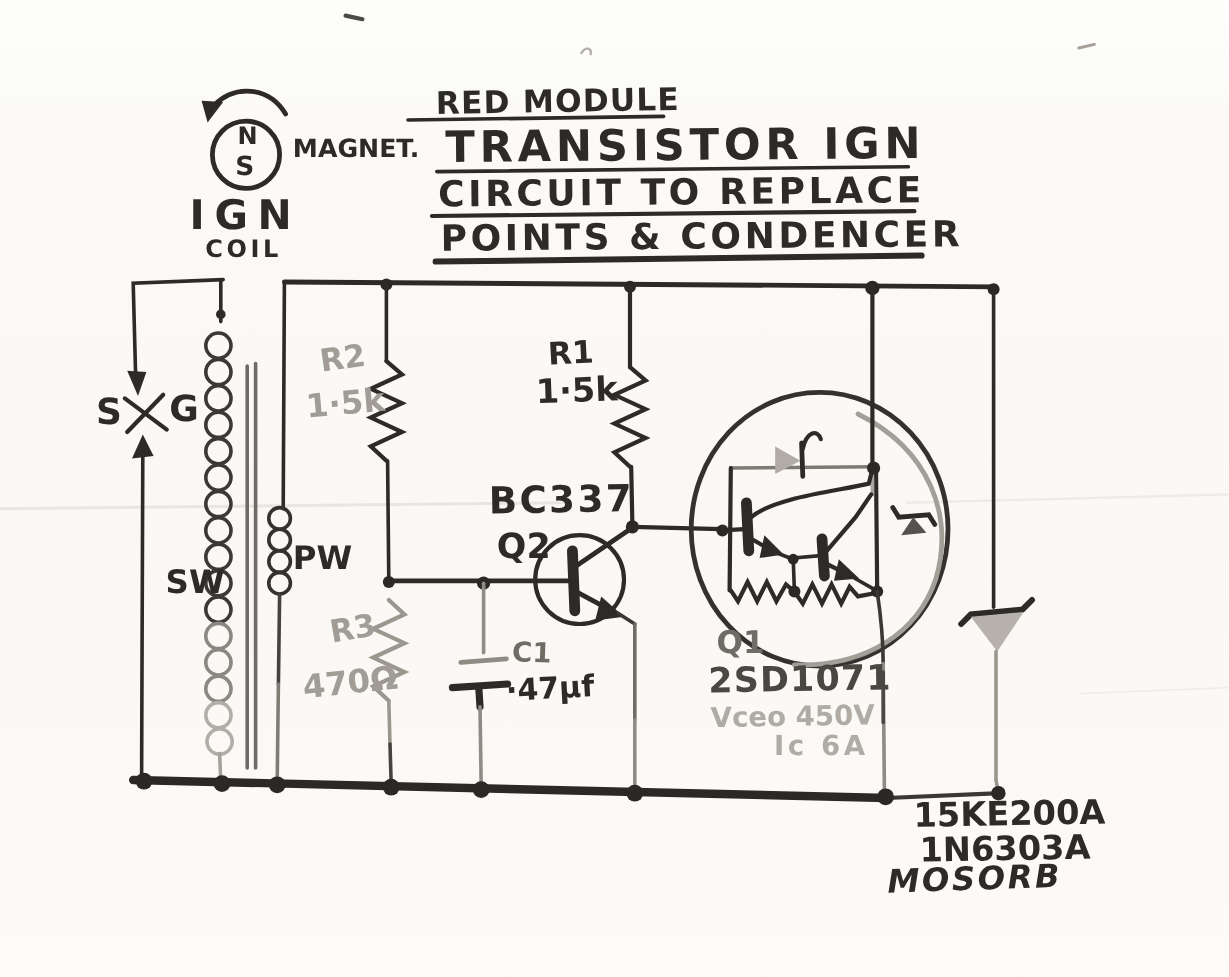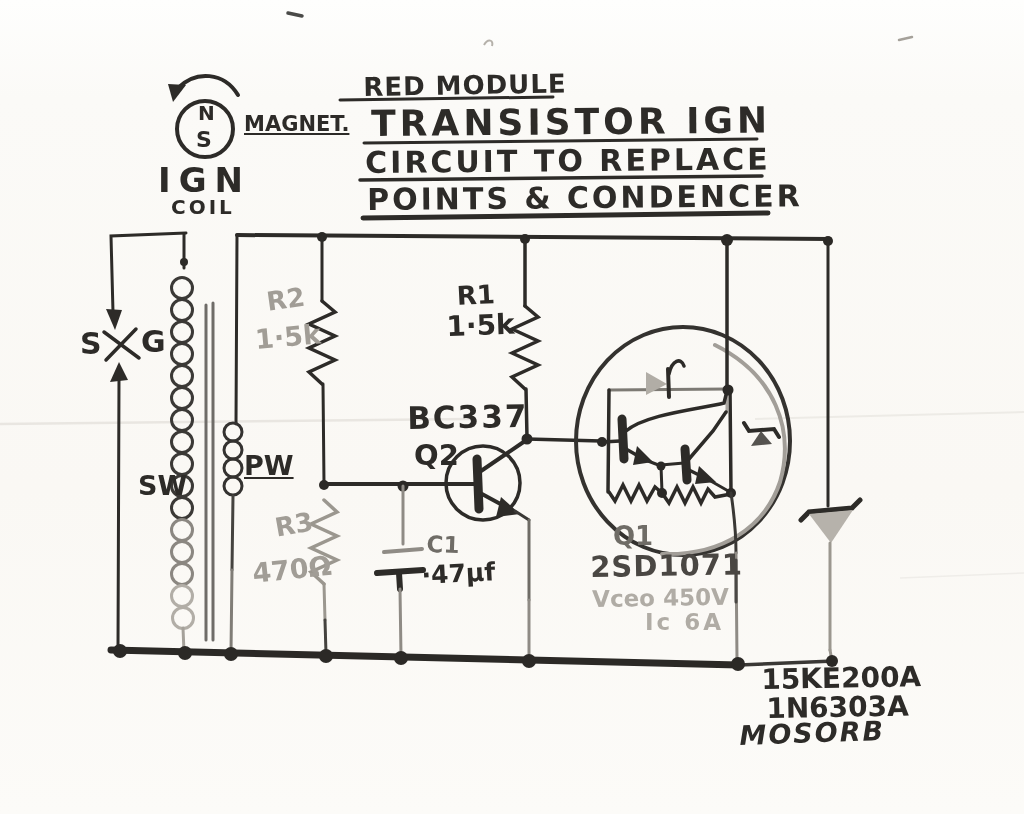--- a/index.html
+++ b/index.html
@@ -222,49 +222,49 @@
       <circle cx="738" cy="664" r="7" fill="#2b2926"></circle>
       <circle cx="832" cy="661" r="6" fill="#2b2926"></circle>
     </g>
   </svg>
 
   <div class="lbl" style="left:363px;top:74px;font-size:26px;letter-spacing:1px;transform:rotate(-1deg);">RED MODULE</div>
   <div class="lbl" style="left:371px;top:106px;font-size:36px;letter-spacing:4px;transform:rotate(-0.5deg);">TRANSISTOR IGN</div>
   <div class="lbl" style="left:365px;top:148px;font-size:30px;letter-spacing:3px;transform:rotate(-0.5deg);">CIRCUIT TO REPLACE</div>
   <div class="lbl" style="left:367px;top:185px;font-size:30px;letter-spacing:3px;transform:rotate(-0.5deg);">POINTS &amp; CONDENCER</div>
 
-  <div class="lbl" style="left:244px;top:114px;font-size:21px;text-decoration:underline;">MAGNET.</div>
+  <div class="lbl" style="left:244px;top:114px;font-size:21px;">MAGNET.</div>
   <div class="lbl" style="left:198px;top:103px;font-size:20px;">N</div>
   <div class="lbl" style="left:196px;top:129px;font-size:22px;">S</div>
 
   <div class="lbl" style="left:158px;top:163px;font-size:34px;letter-spacing:8px;">IGN</div>
   <div class="lbl" style="left:171px;top:197px;font-size:20px;letter-spacing:3px;">COIL</div>
 
   <div class="lbl" style="left:80px;top:329px;font-size:30px;">S</div>
   <div class="lbl" style="left:141px;top:327px;font-size:30px;">G</div>
 
   <div class="lbl" style="left:138px;top:472px;font-size:27px;">SW</div>
-  <div class="lbl" style="left:244px;top:452px;font-size:27px;text-decoration:underline;">PW</div>
+  <div class="lbl" style="left:244px;top:452px;font-size:27px;">PW</div>
 
   <div class="lbl pencil" style="left:265px;top:289px;font-size:26px;transform:rotate(-8deg);">R2</div>
   <div class="lbl pencil" style="left:254px;top:326px;font-size:27px;transform:rotate(-5deg);">1·5k</div>
 
   <div class="lbl" style="left:456px;top:283px;font-size:26px;transform:rotate(-3deg);">R1</div>
   <div class="lbl" style="left:446px;top:313px;font-size:28px;transform:rotate(-2deg);">1·5k</div>
 
   <div class="lbl" style="left:407px;top:403px;font-size:31px;letter-spacing:2px;transform:rotate(-1deg);">BC337</div>
   <div class="lbl" style="left:394px;top:441px;font-size:29px;margin-left:20px;">Q2</div>
 
   <div class="lbl pencil" style="left:273px;top:515px;font-size:26px;transform:rotate(-10deg);">R3</div>
   <div class="lbl pencil" style="left:251px;top:560px;font-size:27px;transform:rotate(-6deg);">470Ω</div>
 
   <div class="lbl mid" style="left:427px;top:533px;font-size:23px;transform:rotate(2deg);">C1</div>
   <div class="lbl" style="left:421px;top:563px;font-size:25px;transform:rotate(-3deg);">·47µf</div>
 
-  <div class="lbl mid" style="left:597px;top:523px;font-size:26px;margin-left:16px;">Q1</div>
+  <div class="lbl mid" style="left:597px;top:523px;font-size:26px;">Q1</div>
   <div class="lbl" style="left:590px;top:553px;font-size:29px;letter-spacing:1px;color:#4a4743;transform:rotate(-1deg);">2SD1071</div>
   <div class="lbl light" style="left:592px;top:588px;font-size:23px;transform:rotate(-1deg);">Vceo 450V</div>
   <div class="lbl light" style="left:601px;top:611px;font-size:23px;letter-spacing:3px;margin-left:44px;">Ic 6A</div>
 
   <div class="lbl" style="left:761px;top:666px;font-size:28px;transform:rotate(-1deg);">15KE200A</div>
   <div class="lbl" style="left:766px;top:695px;font-size:28px;transform:rotate(-1deg);">1N6303A</div>
   <div class="lbl" style="left:739px;top:722px;font-size:27px;font-style:italic;letter-spacing:2px;transform:rotate(-2deg);">MOSORB</div>
 
 </div>
 

